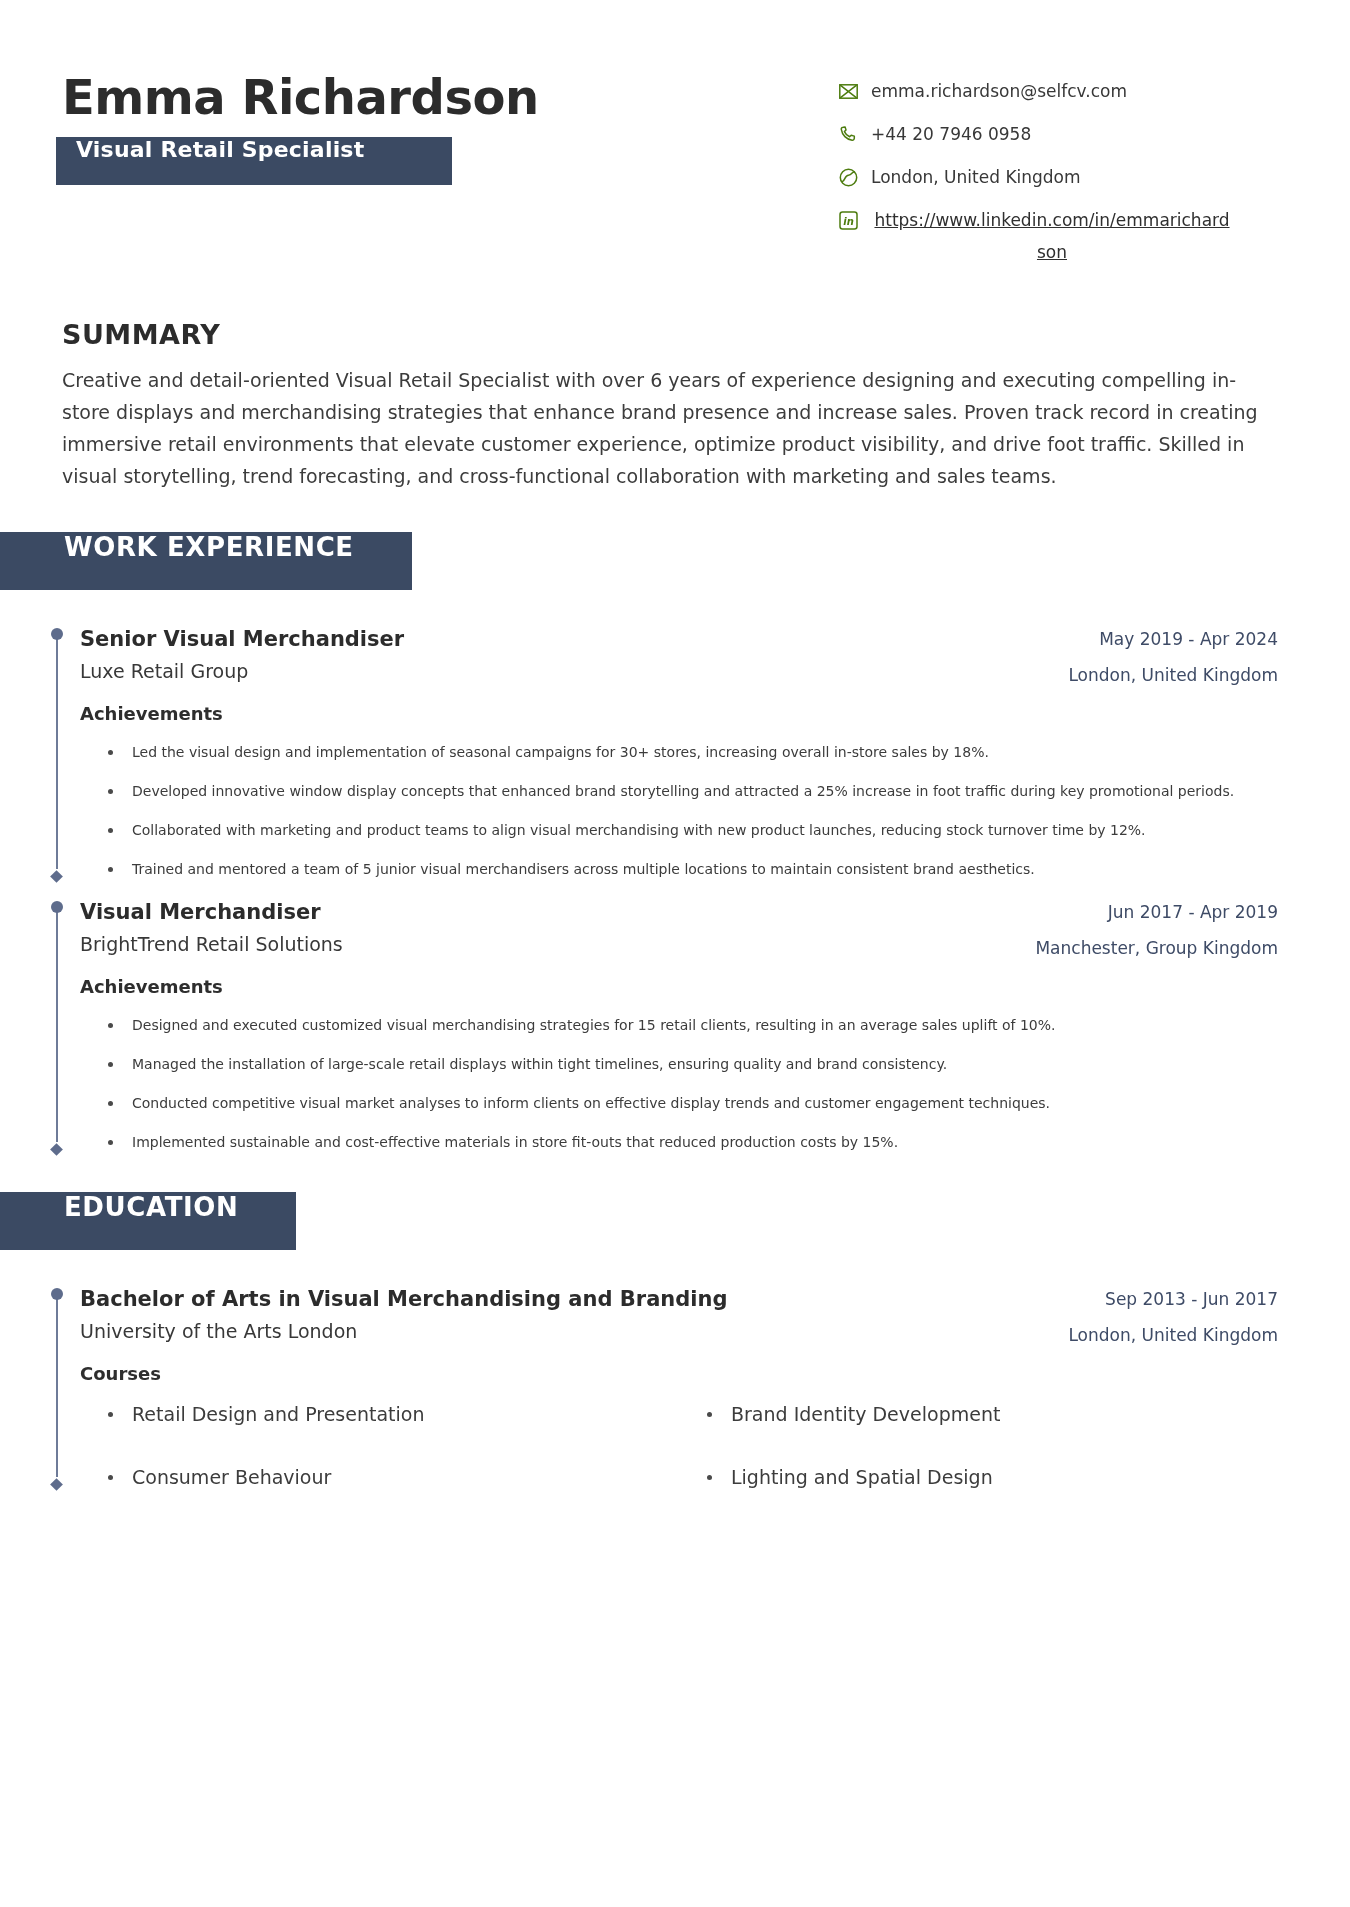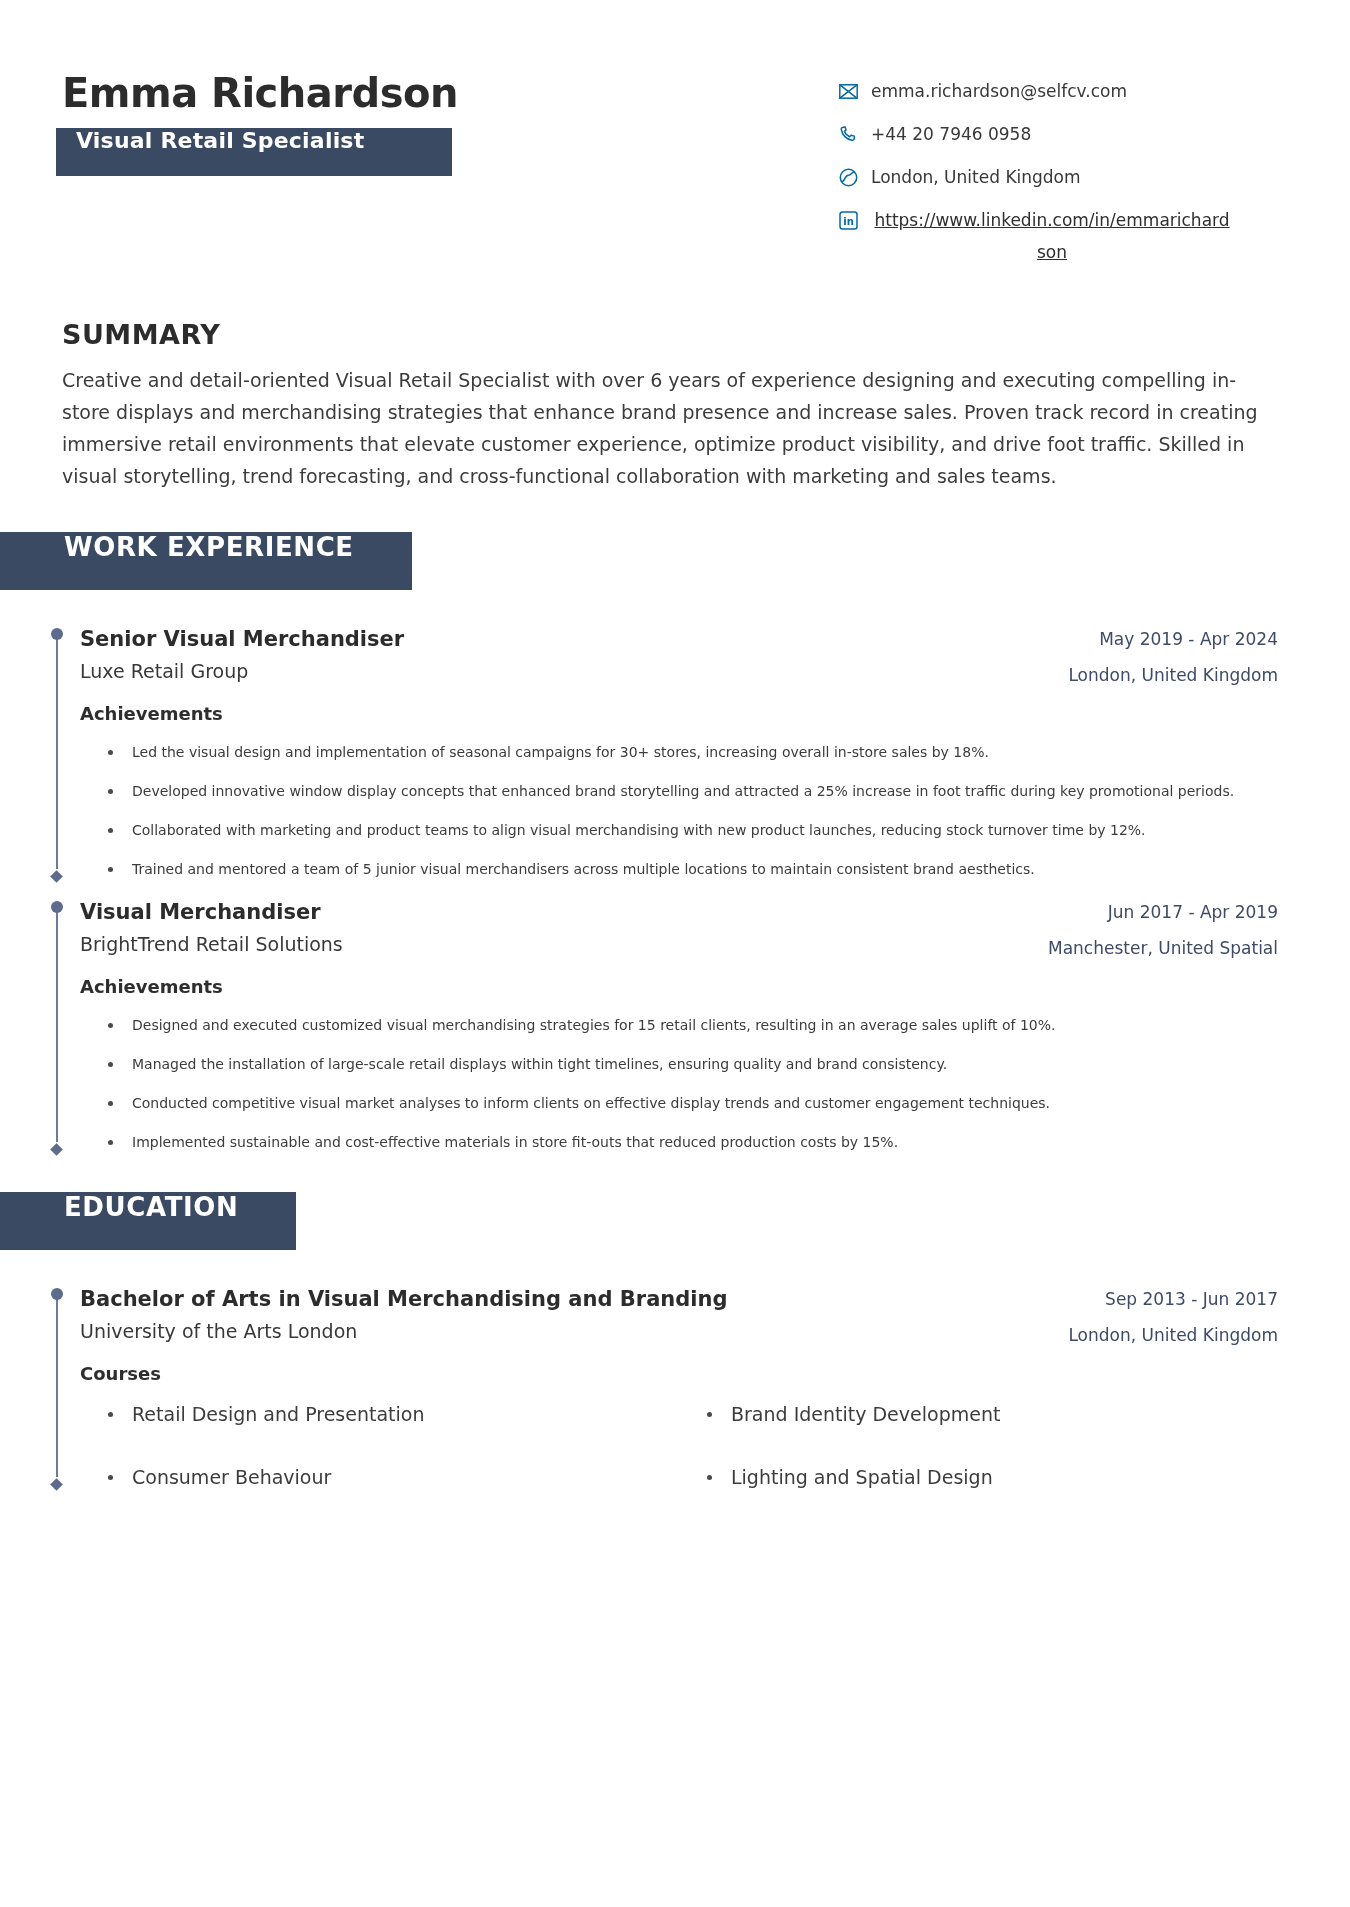--- a/index.html
+++ b/index.html
@@ -12,34 +12,34 @@
     background: #ffffff;
     font-family: "DejaVu Sans", sans-serif;
     color: #3c3c3c;
     padding: 56px 72px 0 62px;
     overflow: hidden;
   }
 
   
   .header { display: flex; justify-content: space-between; margin-top: 14px; }
   .name {
-    font-size: 40px; line-height: 1.15; font-weight: bold;
+    font-size: 48px; line-height: 1.15; font-weight: bold;
     color: #2c2c2c; letter-spacing: -0.5px; margin: 0;
   }
   .badge {
     margin-top: 12px; margin-left: -6px;
     width: 396px; height: 48px;
     background: #3b4a63; color: #ffffff;
     display: flex; 
     padding-left: 20px;
     font-size: 22px; font-weight: bold; letter-spacing: 0.2px;
   }
   .contact { width: 440px; margin-top: 10px; text-align: center; }
   .c-row { display: flex; align-items: flex-start; margin-bottom: 21px; font-size: 17px; color: #383838; line-height: 22px; }
-  .c-ico { width: 21px; height: 21px; margin-right: 12px; flex: 0 0 21px; color: #0369a1; margin-top: 1px; }
+  .c-ico { width: 21px; height: 21px; margin-right: 12px; flex: 0 0 21px; color: #4d7c0f; margin-top: 1px; font-style: italic; }
   .c-ico svg { width: 21px; height: 21px; display: block; }
   .c-link { color: #2f2f2f; text-decoration: underline; display: inline-block; max-width: 362px; word-break: break-all; line-height: 32px; margin-top: -5px; }
 
   
   .sec-title {
     font-size: 27px; font-weight: bold; color: #2c2c2c;
     letter-spacing: 0.5px; margin: 30px 0 0 0;
   }
   .summary-text {
     margin: 14px 0 0 0;
@@ -181,21 +181,21 @@
     <span class="tline"></span>
     <span class="tdot"></span>
     <span class="tdiamond"></span>
     <div class="ehead">
       <div>
         <div class="etitle">Visual Merchandiser</div>
         <div class="ecompany">BrightTrend Retail Solutions</div>
       </div>
       <div class="eright">
         <div class="edates">Jun 2017 - Apr 2019</div>
-        <div class="eloc">Manchester, United Spatial</div>
+        <div class="eloc">Manchester, Group Kingdom</div>
       </div>
     </div>
     <div class="elabel">Achievements</div>
     <ul class="blist">
       <li>
         <span class="bdot"></span>
         <span>Designed and executed customized visual merchandising strategies for 15 retail clients, resulting in an average sales uplift of 10%.</span>
       </li>
       <li>
         <span class="bdot"></span>

